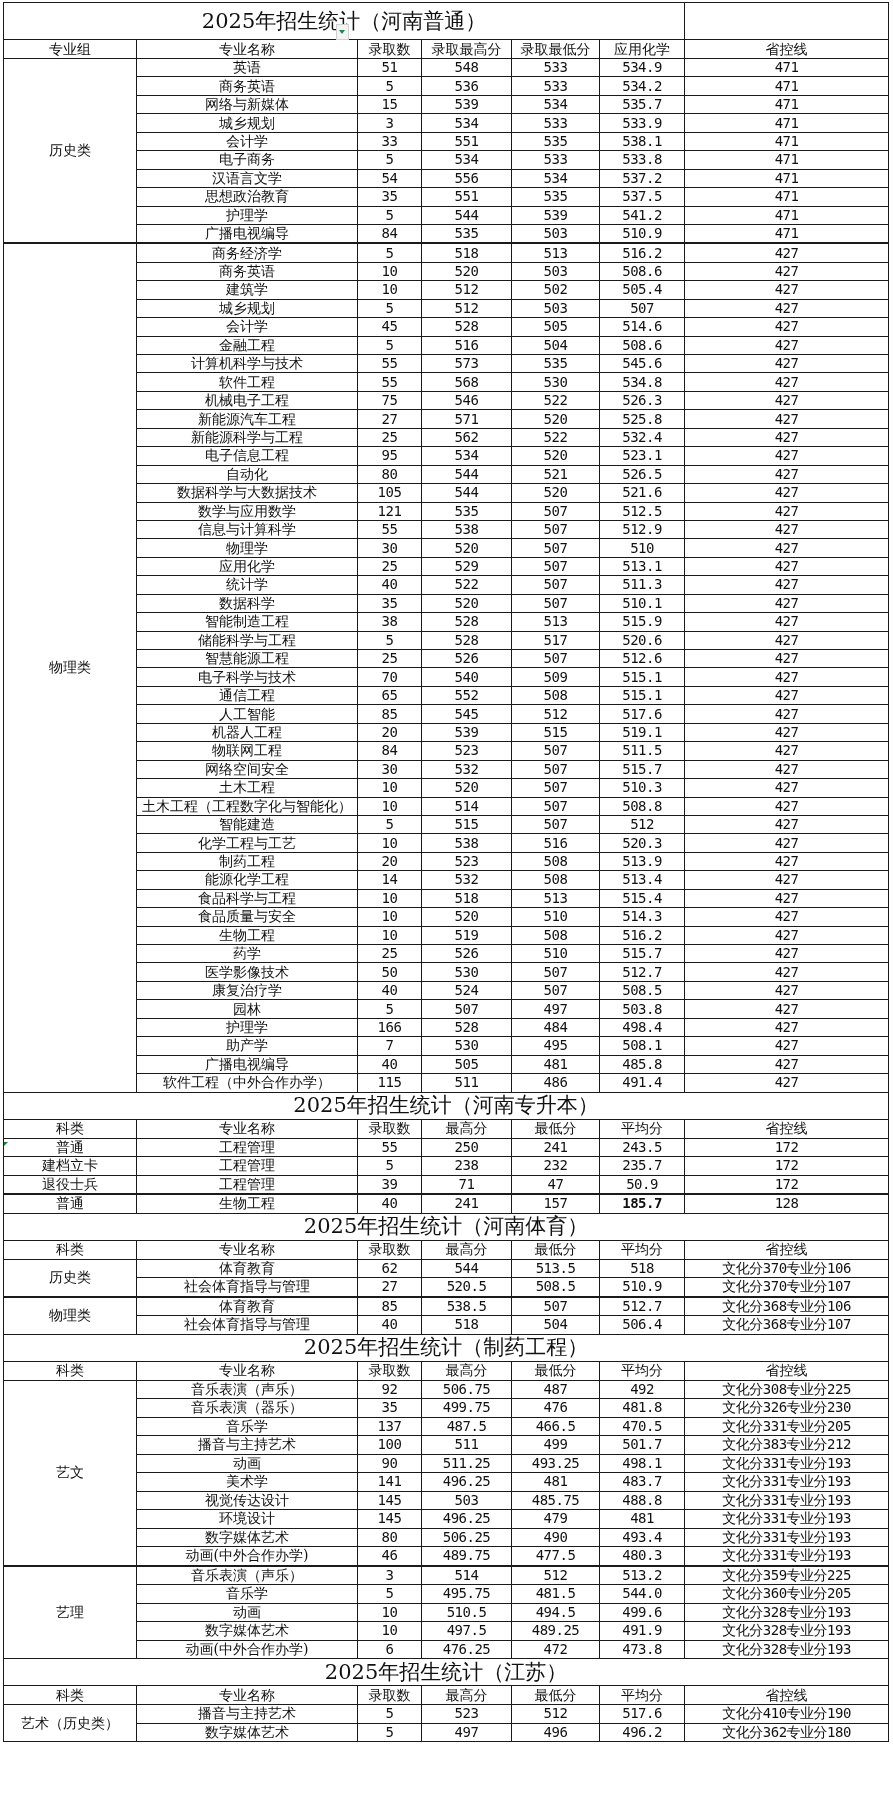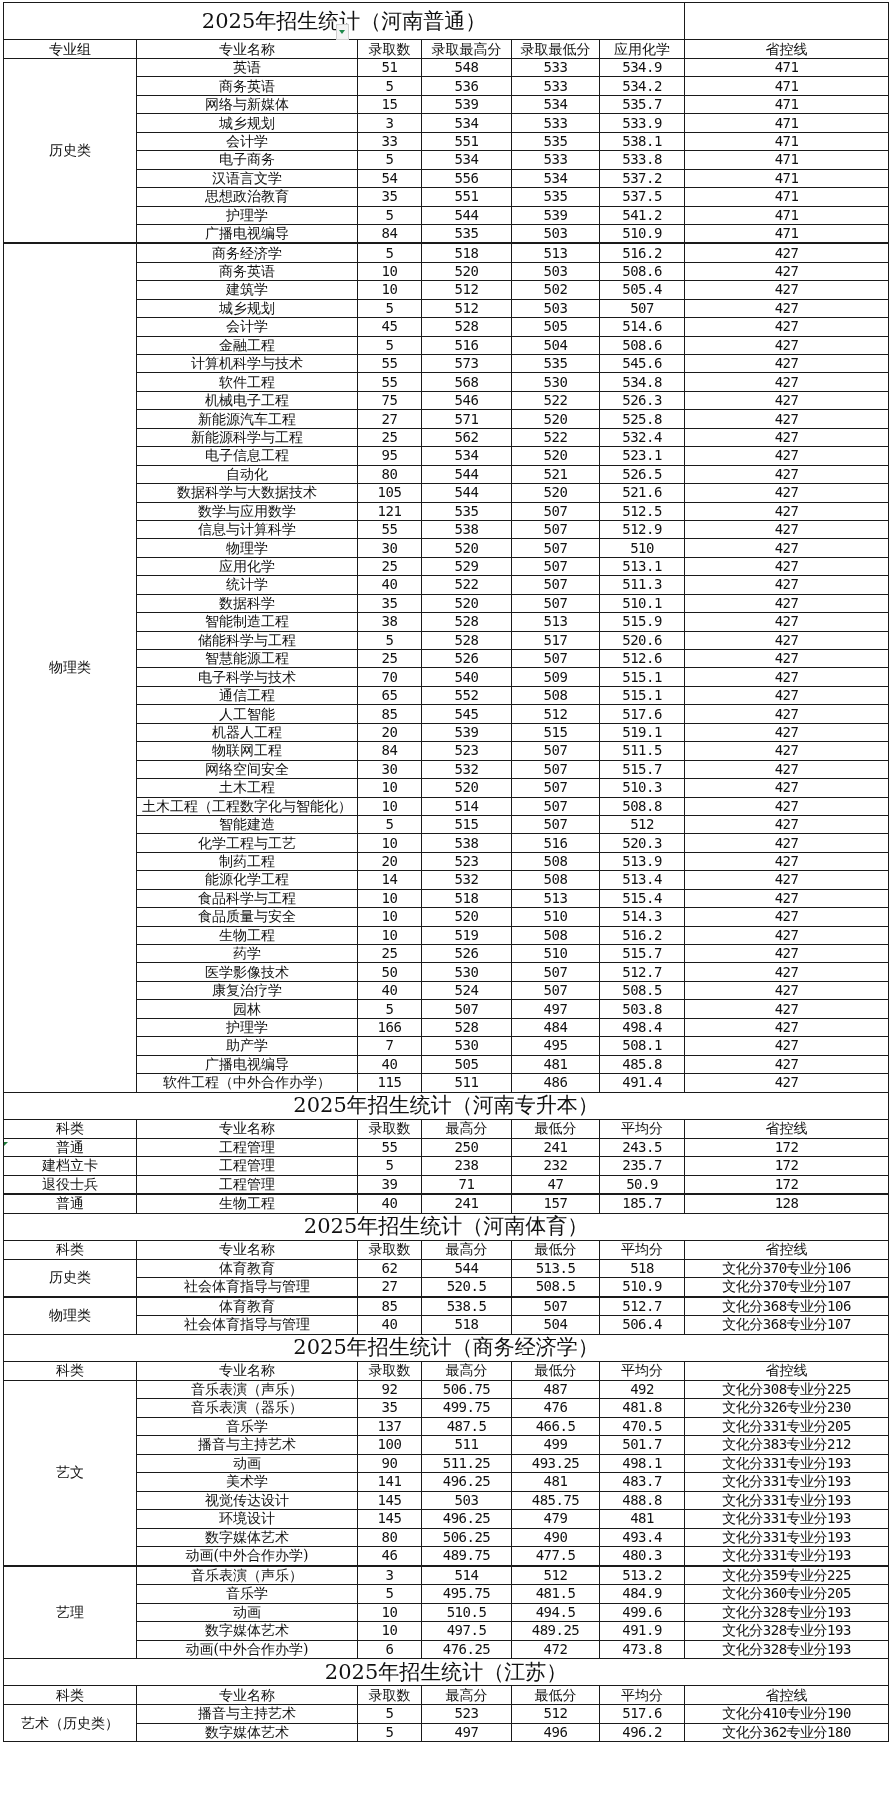--- a/index.html
+++ b/index.html
@@ -540,21 +540,21 @@
           <td class="num" style="height: 17.5px;">47</td>
           <td class="num" style="height: 17.5px;">50.9</td>
           <td class="num" style="height: 17.5px;">172</td>
         </tr>
         <tr class="thick-top">
           <td style="height: 17.5px;">普通</td>
           <td style="height: 17.5px;">生物工程</td>
           <td class="num" style="height: 17.5px;">40</td>
           <td class="num" style="height: 17.5px;">241</td>
           <td class="num" style="height: 17.5px;">157</td>
-          <td class="num" style="height: 17.5px;">185.7</td>
+          <td class="num" style="height: 17.5px; font-weight: bold;">185.7</td>
           <td class="num" style="height: 17.5px;">128</td>
         </tr>
         <tr>
           <td class="title" colspan="7" style="height: 26px;">2025年招生统计（河南体育）</td>
         </tr>
         <tr>
           <td class="hdr">科类</td>
           <td class="hdr">专业名称</td>
           <td class="hdr">录取数</td>
           <td class="hdr">最高分</td>
@@ -590,21 +590,21 @@
         </tr>
         <tr>
           <td style="height: 17.5px;">社会体育指导与管理</td>
           <td class="num" style="height: 17.5px;">40</td>
           <td class="num" style="height: 17.5px;">518</td>
           <td class="num" style="height: 17.5px;">504</td>
           <td class="num" style="height: 17.5px;">506.4</td>
           <td class="num" style="height: 17.5px;">文化分368专业分107</td>
         </tr>
         <tr>
-          <td class="title" colspan="7" style="height: 26px;">2025年招生统计（商务经济学）</td>
+          <td class="title" colspan="7" style="height: 26px;">2025年招生统计（制药工程）</td>
         </tr>
         <tr>
           <td class="hdr">科类</td>
           <td class="hdr">专业名称</td>
           <td class="hdr">录取数</td>
           <td class="hdr">最高分</td>
           <td class="hdr">最低分</td>
           <td class="hdr">平均分</td>
           <td class="hdr">省控线</td>
         </tr>
@@ -696,21 +696,21 @@
           <td class="num" style="height: 17.5px;">514</td>
           <td class="num" style="height: 17.5px;">512</td>
           <td class="num" style="height: 17.5px;">513.2</td>
           <td class="num" style="height: 17.5px;">文化分359专业分225</td>
         </tr>
         <tr>
           <td style="height: 17.5px;">音乐学</td>
           <td class="num" style="height: 17.5px;">5</td>
           <td class="num" style="height: 17.5px;">495.75</td>
           <td class="num" style="height: 17.5px;">481.5</td>
-          <td class="num" style="height: 17.5px;">484.9</td>
+          <td class="num" style="height: 17.5px;">544.0</td>
           <td class="num" style="height: 17.5px;">文化分360专业分205</td>
         </tr>
         <tr>
           <td style="height: 17.5px;">动画</td>
           <td class="num" style="height: 17.5px;">10</td>
           <td class="num" style="height: 17.5px;">510.5</td>
           <td class="num" style="height: 17.5px;">494.5</td>
           <td class="num" style="height: 17.5px;">499.6</td>
           <td class="num" style="height: 17.5px;">文化分328专业分193</td>
         </tr>

